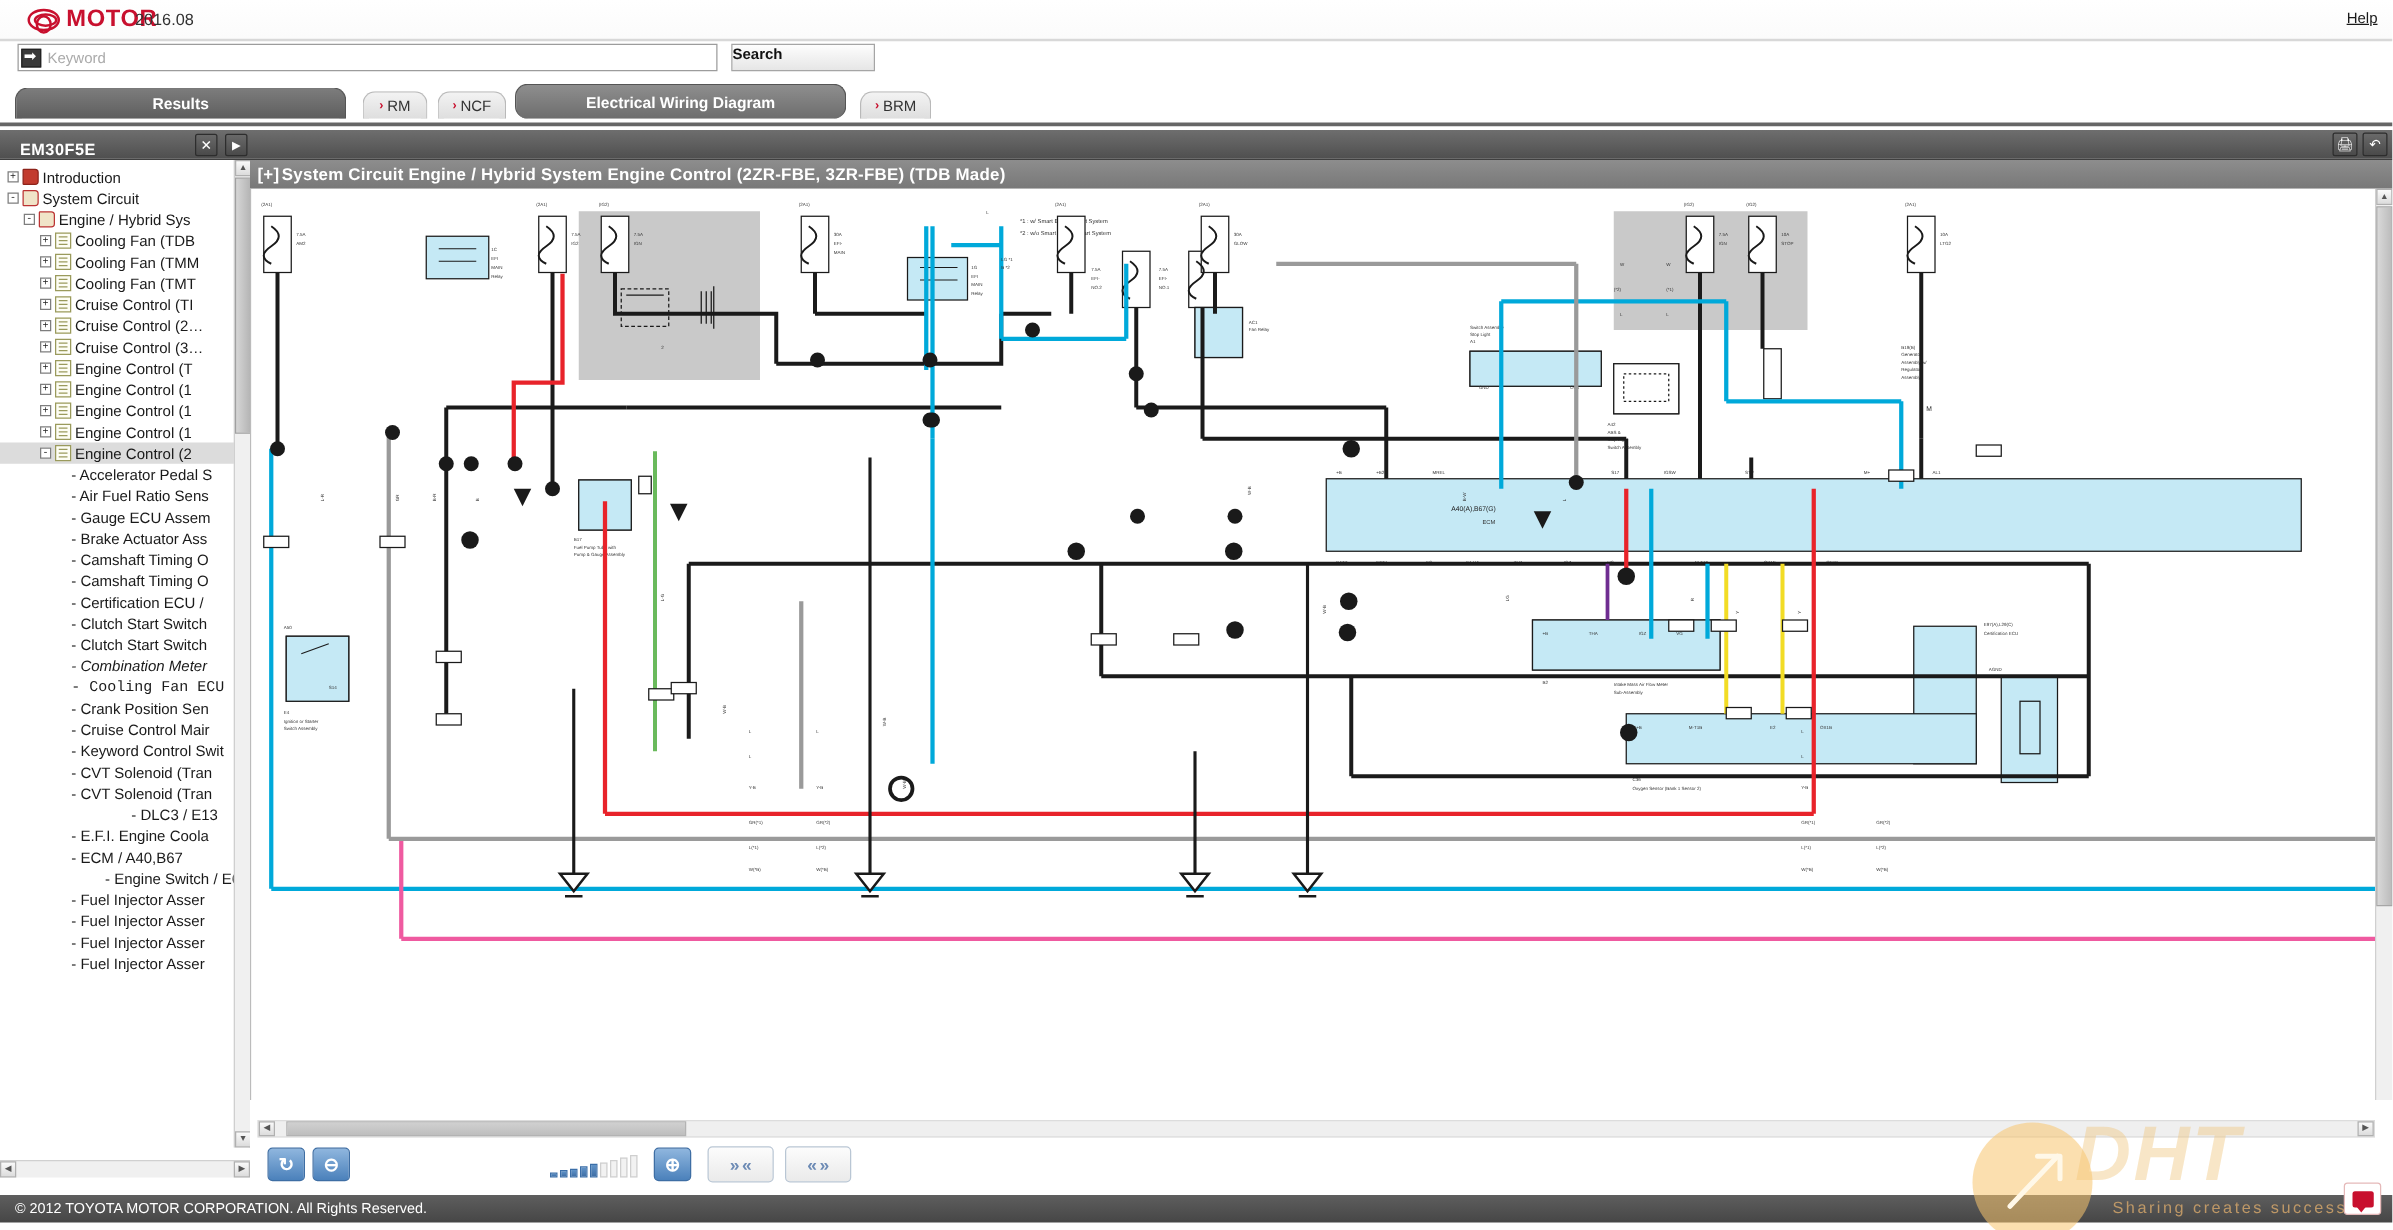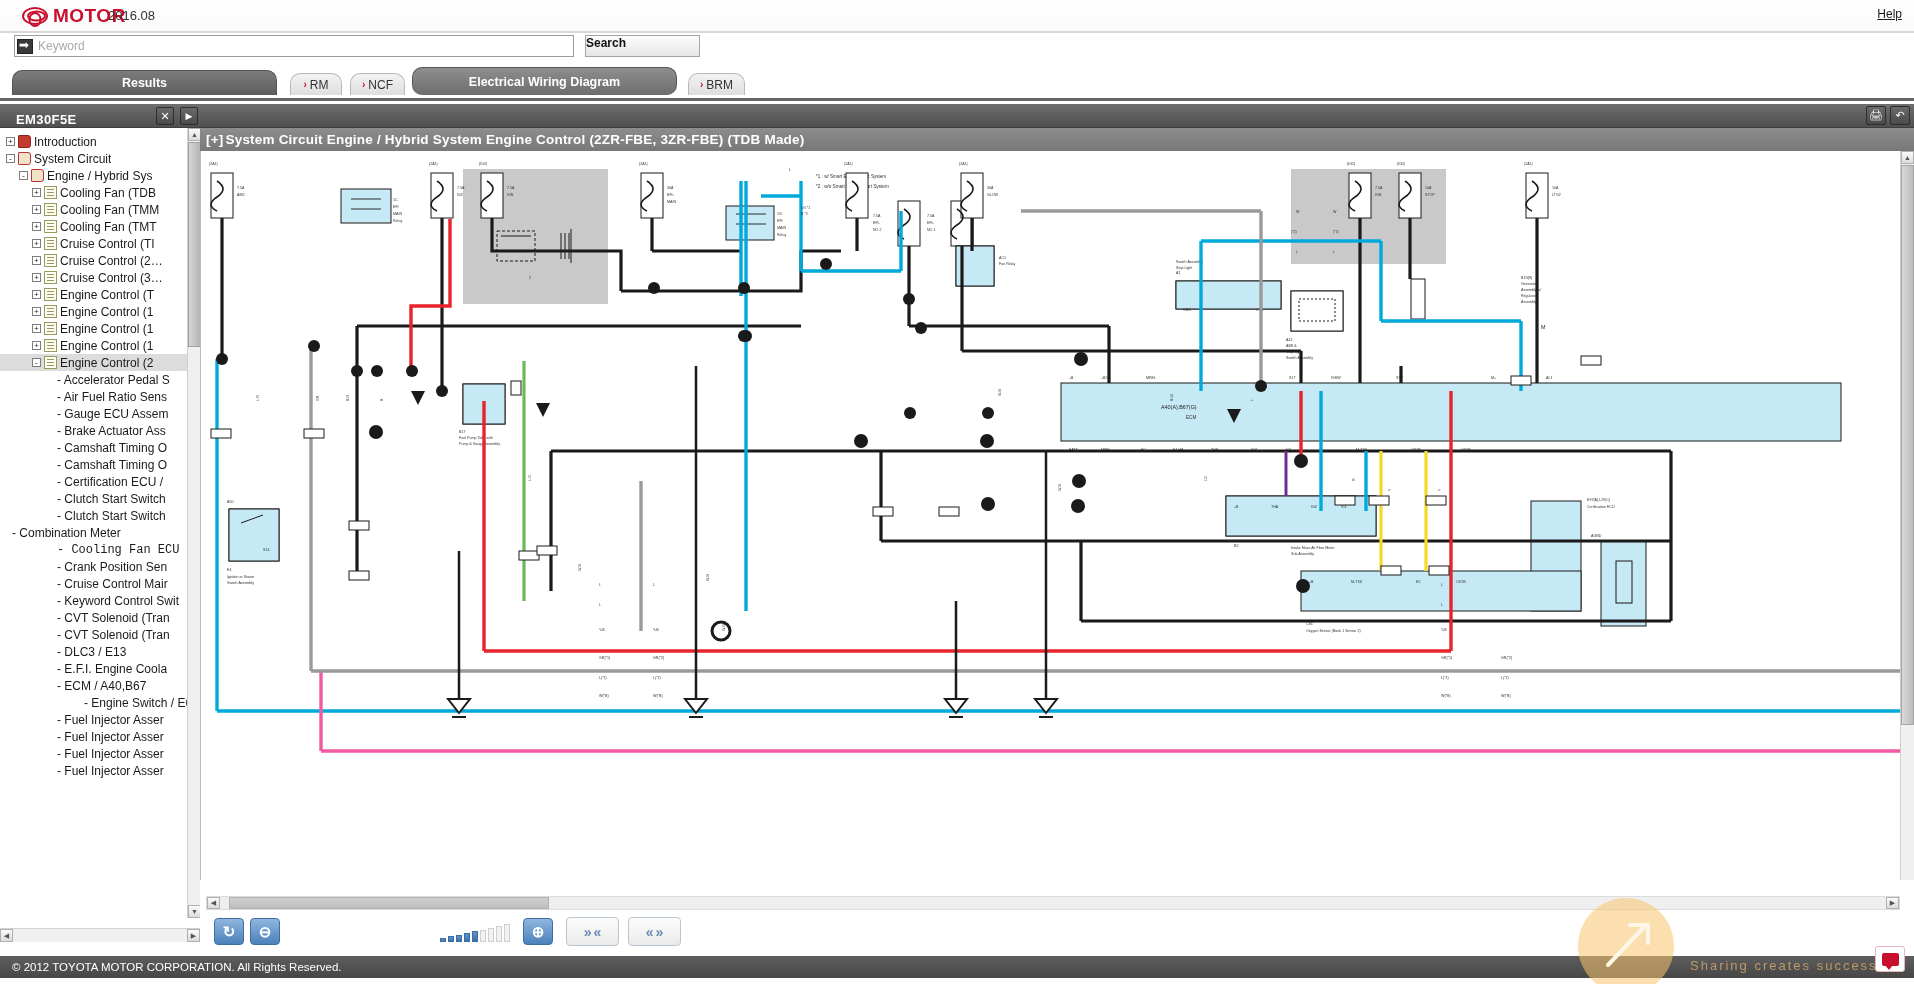--- a/index.html
+++ b/index.html
@@ -433,21 +433,21 @@
             <div class="tlbl">- Certification ECU /</div>
           </div>
           <div class="tnode" style="padding-left: 45px;">
             <div class="tog blank"></div>
             <div class="tlbl">- Clutch Start Switch</div>
           </div>
           <div class="tnode" style="padding-left: 45px;">
             <div class="tog blank"></div>
             <div class="tlbl">- Clutch Start Switch</div>
           </div>
-          <div class="tnode" style="">
+          <div class="tnode" style="padding-left: 45px; font-style: italic;">
             <div class="tog blank"></div>
             <div class="tlbl">- Combination Meter</div>
           </div>
           <div class="tnode" style="padding-left: 45px; font-family: Liberation Mono, monospace;">
             <div class="tog blank"></div>
             <div class="tlbl">- Cooling Fan ECU /</div>
           </div>
           <div class="tnode" style="padding-left: 45px;">
             <div class="tog blank"></div>
             <div class="tlbl">- Crank Position Sen</div>
@@ -461,21 +461,21 @@
             <div class="tlbl">- Keyword Control Swit</div>
           </div>
           <div class="tnode" style="padding-left: 45px;">
             <div class="tog blank"></div>
             <div class="tlbl">- CVT Solenoid (Tran</div>
           </div>
           <div class="tnode" style="padding-left: 45px;">
             <div class="tog blank"></div>
             <div class="tlbl">- CVT Solenoid (Tran</div>
           </div>
-          <div class="tnode" style="padding-left: 45px;">
+          <div class="tnode" style="padding-left: 45px; margin-left: 48px;">
             <div class="tog blank"></div>
             <div class="tlbl">- DLC3 / E13</div>
           </div>
           <div class="tnode" style="padding-left: 45px;">
             <div class="tog blank"></div>
             <div class="tlbl">- E.F.I. Engine Coola</div>
           </div>
           <div class="tnode" style="padding-left: 45px;">
             <div class="tog blank"></div>
             <div class="tlbl">- ECM / A40,B67</div>
@@ -971,20 +971,21 @@
     <div class="tgroup" style="left:366px; width:53px;">
       <span>»</span>
         <span>«</span>
     </div>
     <div class="tgroup" style="left:428px; width:53px;">
       <span>«</span>
         <span>»</span>
     </div>
   </div>
 
+  <div class="wm-text">DHT</div>
   <div class="wm-circle"></div>
   <svg class="wm-arrow" viewBox="0 0 58 58">
     <path d="M8 50 L46 10" stroke="#fff8e8" stroke-width="4" fill="none" stroke-linecap="round"></path>
     <path d="M30 10 L48 10 L48 28" stroke="#fff8e8" stroke-width="4" fill="none" stroke-linecap="round" stroke-linejoin="round"></path>
   </svg>
   <div class="wm-sub">Sharing creates success</div>
   <div class="chat-icon">
     <div class="bubble"></div>
   </div>
 

